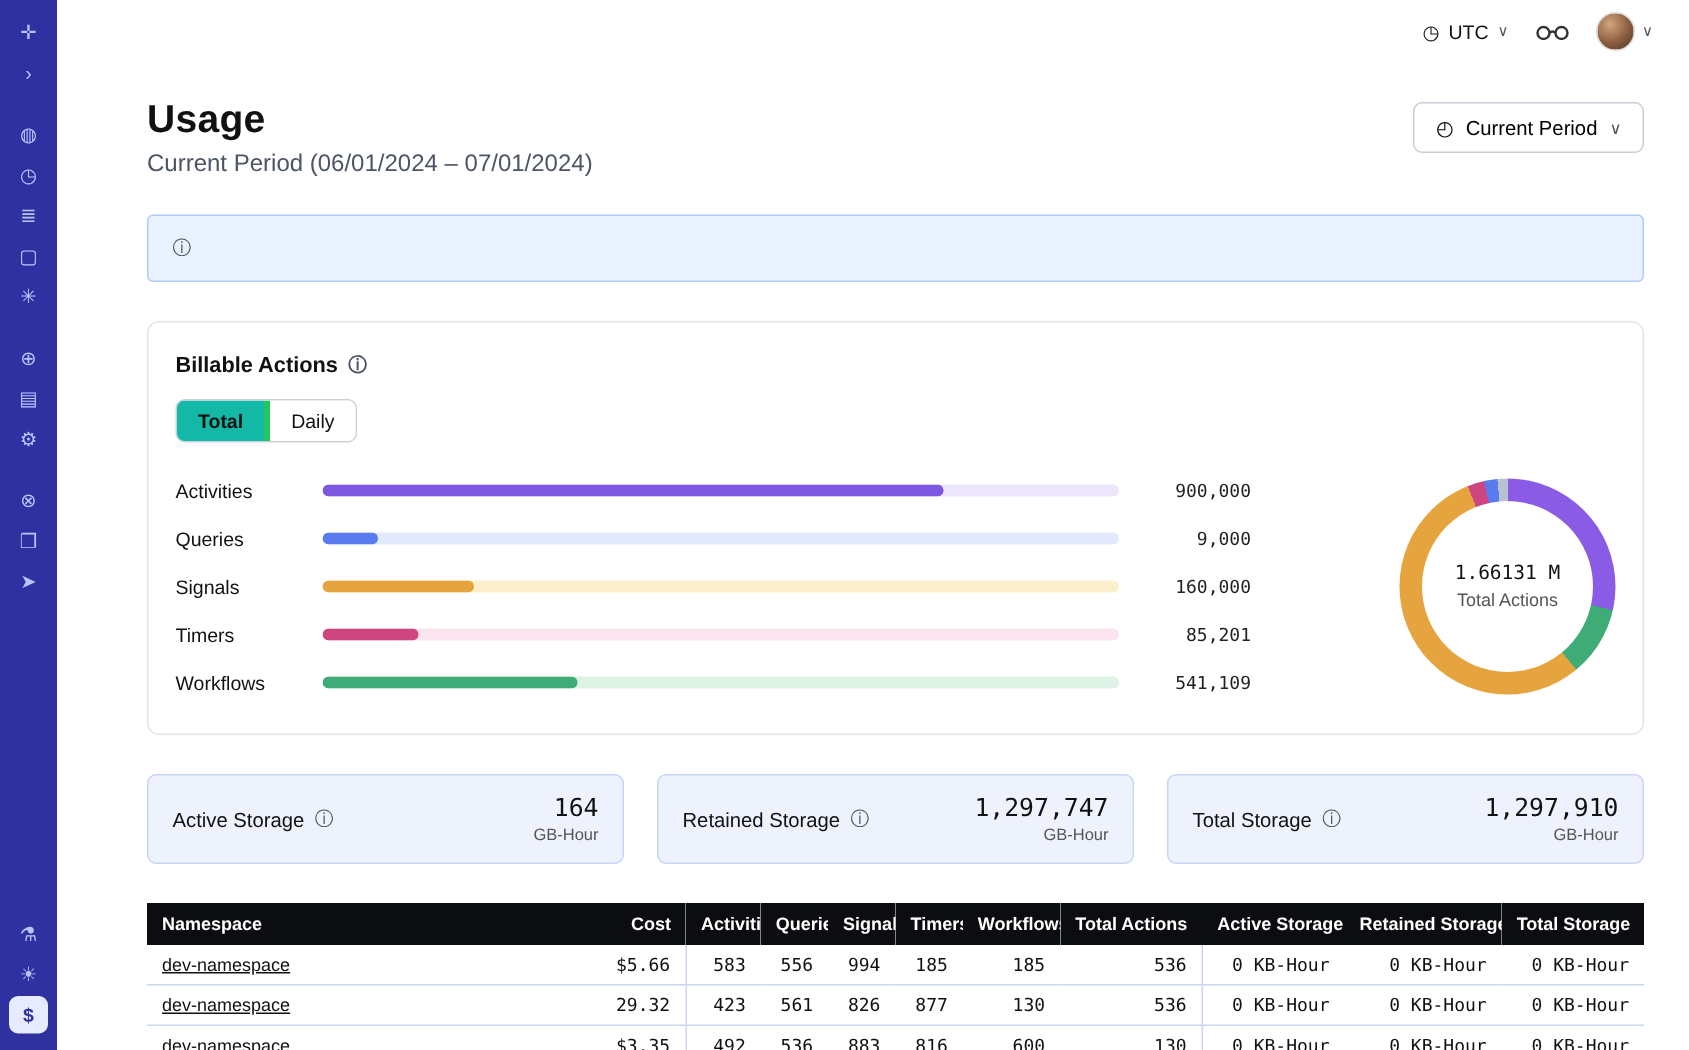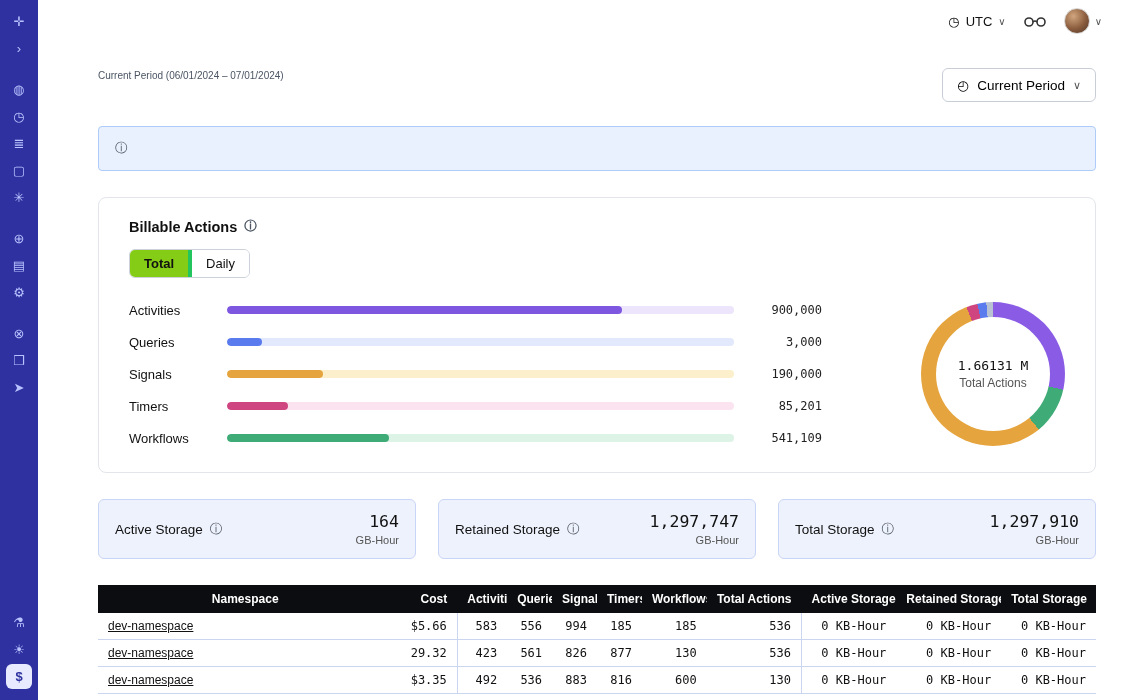--- a/index.html
+++ b/index.html
@@ -37,41 +37,41 @@
   .avatar {
     width:26px; height:26px; border-radius:50%;
     background:radial-gradient(circle at 35% 30%, #d2a67e 0%, #8a5c3e 55%, #4e3425 100%);
     border:1px solid #d8d8d8;
   }
 
   .content { padding:22px 30px 0 60px; flex:1; min-height:0; }
 
   .title-row { display:flex; justify-content:space-between; align-items:flex-start; }
   .page-title { font-size:26px; font-weight:700; margin:0; letter-spacing:.2px; }
-  .subtitle { font-size:10px; color:#4b5563; margin-top:6px; }
+  .subtitle { font-size:16px; color:#4b5563; margin-top:6px; }
   .period-btn {
     display:flex; align-items:center; gap:8px; border:1px solid #c9ced6;
     background:#fff; border-radius:6px; padding:8px 14px; font-size:13.5px;
     font-weight:500; cursor:pointer; margin-top:4px;
   }
   .period-btn .chev { font-size:11px; }
 
   .banner {
     margin-top:24px; background:#e9f1fe; border:1px solid #aecbfa; border-radius:4px;
     padding:13px 16px; font-size:13px; color:#1f2430; display:flex; gap:8px; align-items:center;
   }
   .info-i { color:#4b5563; font-size:12.5px; flex-shrink:0; }
 
   
-  .card { margin-top:26px; border:1px solid #e2e5ea; border-radius:8px; padding:20px 30px 26px; background:#fff; }
+  .card { margin-top:26px; border:1px solid #e2e5ea; border-radius:8px; padding:20px 18px 26px; background:#fff; }
   .card-title { font-size:14.5px; font-weight:700; display:flex; gap:7px; align-items:center; }
   .tabs { display:inline-flex; border:1px solid #cdd2da; border-radius:6px; overflow:hidden; margin-top:14px; }
   .tab { padding:6px 14px; font-size:13px; background:#fff; cursor:pointer; }
   .tab + .tab { border-left:4px solid #22c55e; }
-  .tab.active { background:#84cc16; font-weight:600; }
+  .tab.active { background:#14b8a6; font-weight:600; }
 
   .chart-wrap { display:flex; margin-top:24px; align-items:center; gap:28px; }
   .bars { flex:1; display:flex; flex-direction:column; gap:17px; min-width:0; }
   .bar-row { display:grid; grid-template-columns:86px 1fr 76px; align-items:center; gap:12px; font-size:13px; }
   .track { height:8px; border-radius:4px; position:relative; overflow:hidden; }
   .fill { position:absolute; left:0; top:0; height:100%; border-radius:4px; }
   .bar-val { text-align:right; font-family:"DejaVu Sans Mono", monospace; font-size:12px; color:#222; }
 
   .donut-wrap { width:215px; display:flex; justify-content:flex-end; flex-shrink:0; }
   .donut { width:144px; height:144px; border-radius:50%; position:relative; }
@@ -93,21 +93,21 @@
   .sv-num { font-family:"DejaVu Sans Mono", monospace; font-size:16.5px; }
   .sv-unit { font-size:11px; color:#555; margin-top:3px; }
 
   
   .table-wrap { margin-top:26px; }
   table { width:100%; border-collapse:collapse; font-size:12px; table-layout:fixed; }
   thead th {
     background:#0c0d10; color:#fff; font-weight:600; padding:7px 10px;
     text-align:right; white-space:nowrap; overflow:hidden;
   }
-  thead th.left { text-align:center; }
+  thead th.left { text-align:left; }
   tbody td {
     padding:6px 10px; border-bottom:1px solid #ccd5f0; text-align:right;
     font-family:"DejaVu Sans Mono", monospace; white-space:nowrap; overflow:hidden;
   }
   tbody td.ns { text-align:left; font-family:Liberation Sans, sans-serif; }
   tbody td.divL { border-left:1px solid #ccd5f0; }
   .ns-link { color:#111; text-decoration:underline; cursor:pointer; }
 </style>
 </head>
 <body>
@@ -161,20 +161,21 @@
     <div class="avatar-wrap">
       <div class="avatar"></div>
       <span class="chev">∨</span>
     </div>
   </div>
 
   <div class="content">
 
     <div class="title-row">
       <div>
+        <h1 class="page-title">Usage</h1>
         <div class="subtitle">Current Period (06/01/2024 – 07/01/2024)</div>
       </div>
       <button class="period-btn">
         <span>◴</span>
         <span>Current Period</span>
         <span class="chev">∨</span>
       </button>
     </div>
 
     <div class="banner">
@@ -197,28 +198,28 @@
               <div class="track" style="background: rgb(236, 229, 251);">
                 <div class="fill" style="width: 78%; background: rgb(126, 87, 224);"></div>
               </div>
               <div class="bar-val">900,000</div>
             </div>
             <div class="bar-row">
               <div class="bar-label">Queries</div>
               <div class="track" style="background: rgb(226, 233, 252);">
                 <div class="fill" style="width: 7%; background: rgb(90, 123, 238);"></div>
               </div>
-              <div class="bar-val">3,000</div>
+              <div class="bar-val">9,000</div>
             </div>
             <div class="bar-row">
               <div class="bar-label">Signals</div>
               <div class="track" style="background: rgb(252, 240, 204);">
                 <div class="fill" style="width: 19%; background: rgb(229, 164, 61);"></div>
               </div>
-              <div class="bar-val">190,000</div>
+              <div class="bar-val">160,000</div>
             </div>
             <div class="bar-row">
               <div class="bar-label">Timers</div>
               <div class="track" style="background: rgb(251, 228, 239);">
                 <div class="fill" style="width: 12%; background: rgb(207, 69, 128);"></div>
               </div>
               <div class="bar-val">85,201</div>
             </div>
             <div class="bar-row">
               <div class="bar-label">Workflows</div>

